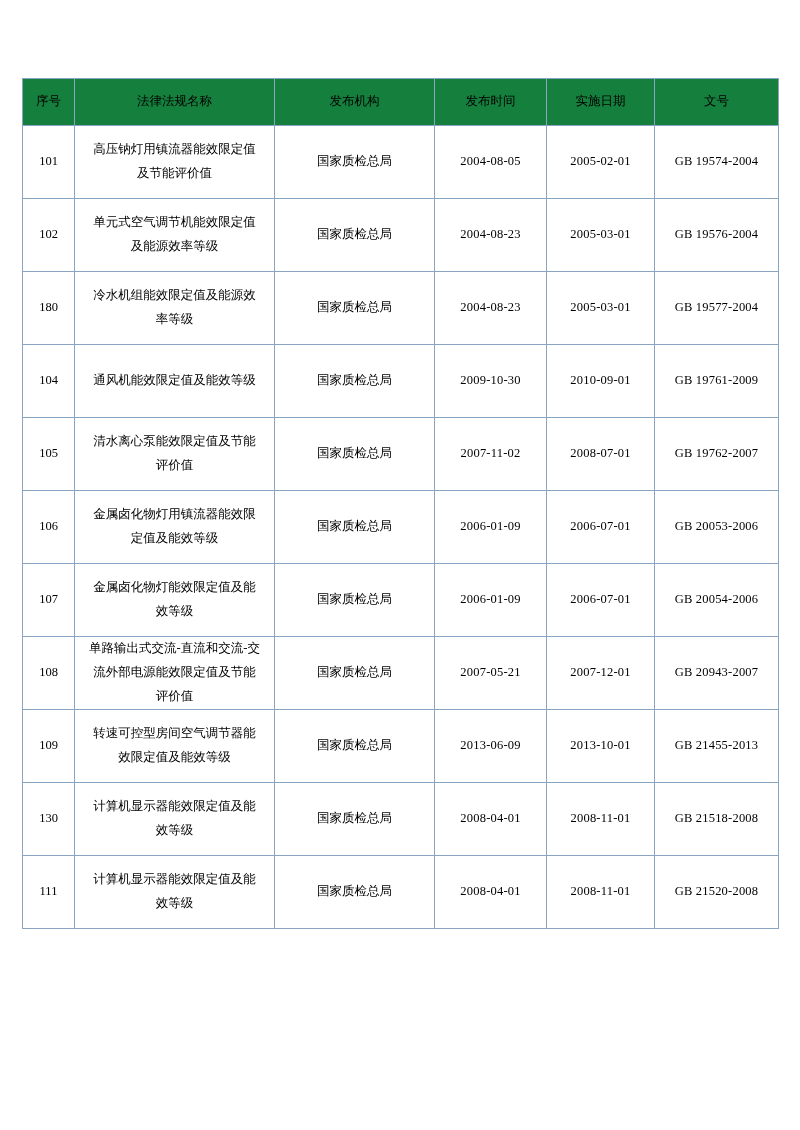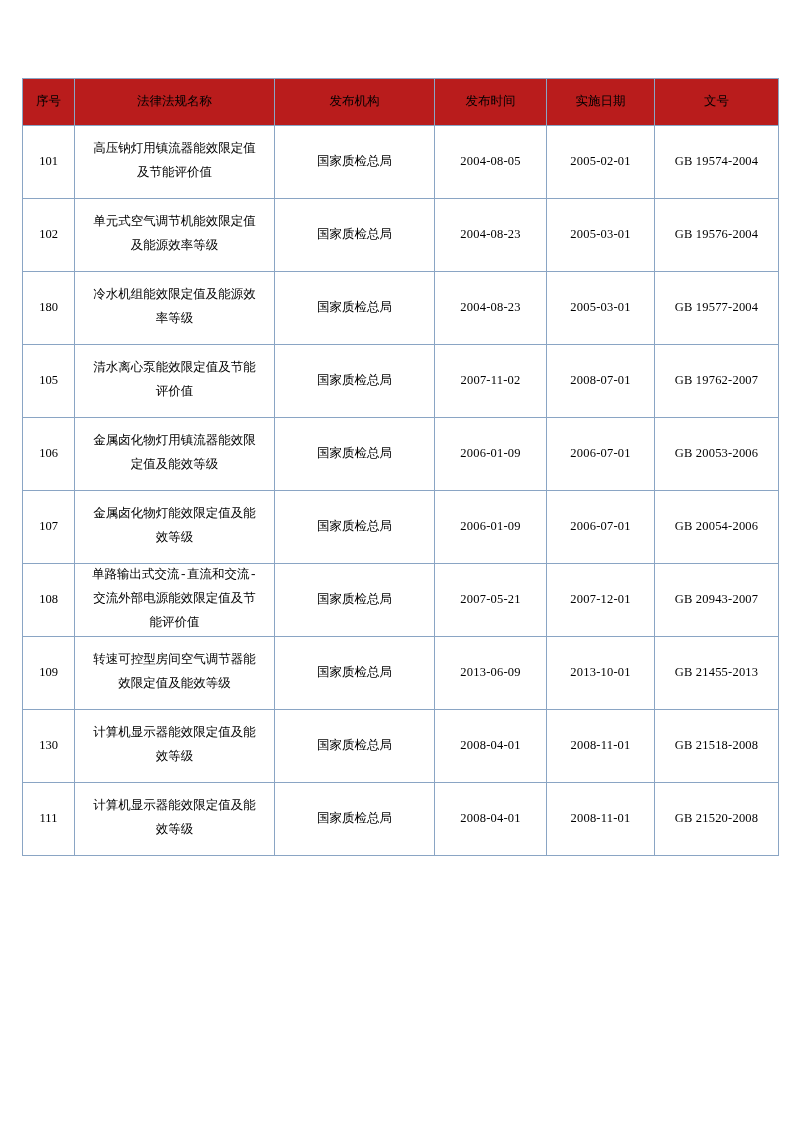--- a/index.html
+++ b/index.html
@@ -28,41 +28,40 @@
   }
   table.reg-table th,
   table.reg-table td {
     border: 1px solid #8aa5c4;
     vertical-align: middle;
     text-align: center;
     font-size: 12.5px;
     line-height: 1.9;
   }
   table.reg-table thead th {
-    background: #b91c1c;
+    background: #15803d;
     font-weight: normal;
     height: 44px;
     color: #000;
     font-size: 12.5px;
   }
   col.c-no      { width: 52px; }
   col.c-name    { width: 200px; }
   col.c-org     { width: 160px; }
   col.c-pubdate { width: 112px; }
   col.c-impdate { width: 108px; }
   col.c-docno   { width: 124px; }
 
   td.cell-no {
     font-size: 13px;
   }
   td.cell-name {
     padding: 0 14px;
     text-align: center;
     line-height: 2.0;
-    font-family: Liberation Mono, monospace;
   }
   td.cell-org {
     font-size: 12.5px;
     margin-left: 32px;
   }
   td.cell-date, td.cell-docno {
     font-family: Liberation Serif, serif;
     font-size: 12.5px;
     letter-spacing: 0.2px;
   }
@@ -108,20 +107,28 @@
         <td class="cell-date">2005-03-01</td>
         <td class="cell-docno">GB 19576-2004</td>
       </tr>
       <tr>
         <td class="cell-no">180</td>
         <td class="cell-name">冷水机组能效限定值及能源效率等级</td>
         <td class="cell-org">国家质检总局</td>
         <td class="cell-date">2004-08-23</td>
         <td class="cell-date">2005-03-01</td>
         <td class="cell-docno">GB 19577-2004</td>
+      </tr>
+      <tr>
+        <td class="cell-no">104</td>
+        <td class="cell-name">通风机能效限定值及能效等级</td>
+        <td class="cell-org">国家质检总局</td>
+        <td class="cell-date">2009-10-30</td>
+        <td class="cell-date">2010-09-01</td>
+        <td class="cell-docno">GB 19761-2009</td>
       </tr>
       <tr>
         <td class="cell-no">105</td>
         <td class="cell-name">清水离心泵能效限定值及节能评价值</td>
         <td class="cell-org">国家质检总局</td>
         <td class="cell-date">2007-11-02</td>
         <td class="cell-date">2008-07-01</td>
         <td class="cell-docno">GB 19762-2007</td>
       </tr>
       <tr>

